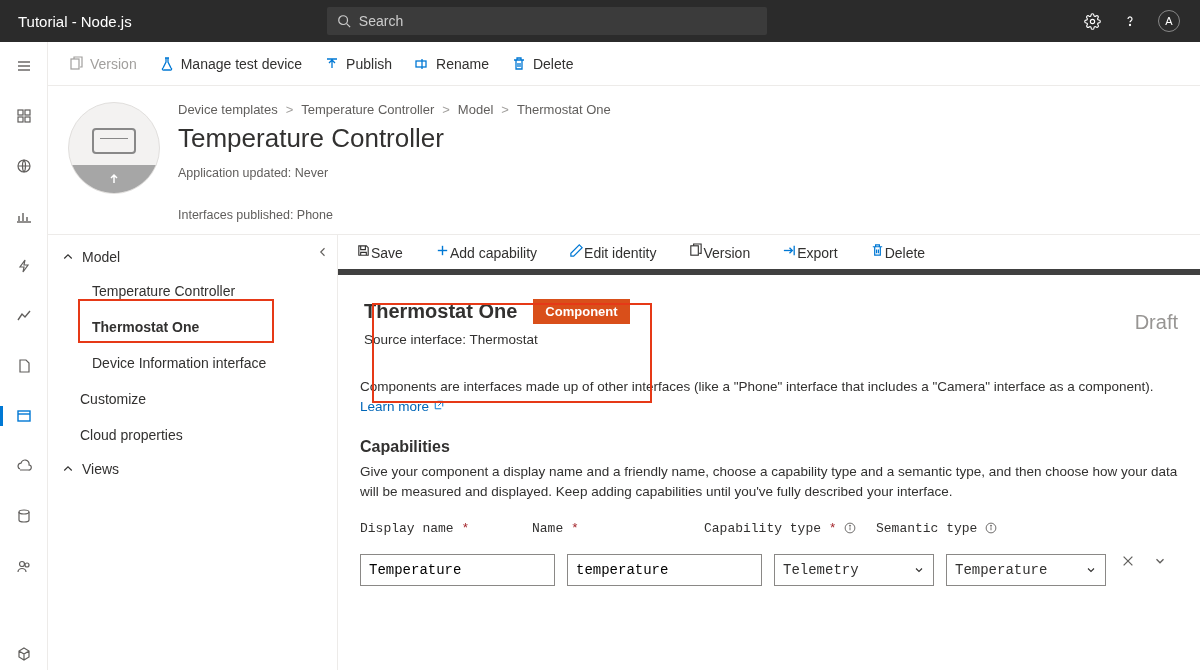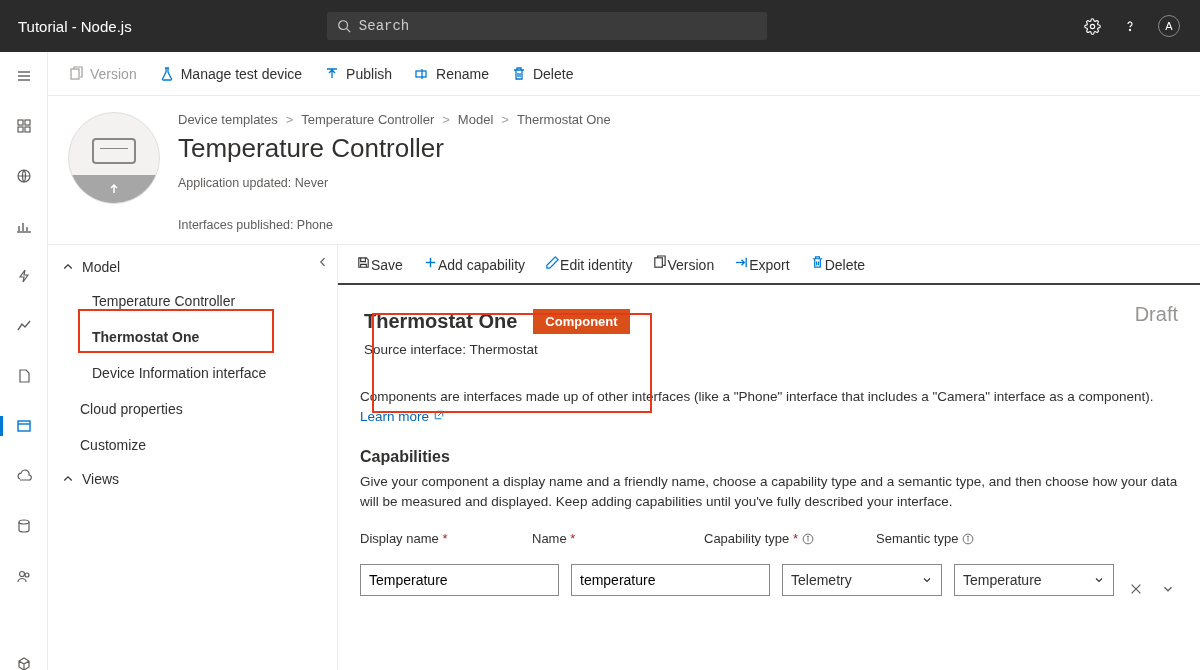--- a/index.html
+++ b/index.html
@@ -1,19 +1,19 @@
 <!DOCTYPE html>
 <html><head>
 <meta charset="utf-8">
 <style>
 * { margin: 0; padding: 0; box-sizing: border-box; }
 body { font-family: 'Segoe UI', Arial, sans-serif; font-size: 14px; color: #323130; background: #fff; overflow: hidden; }
-.topbar { background: #2b2b2b; color: #fff; height: 52px; display: flex; align-items: center; padding: 16px 10px; }
+.topbar { background: #2b2b2b; color: #fff; height: 42px; display: flex; align-items: center; padding: 16px 10px; }
 .topbar .title { font-size: 15px; margin-left: 8px; }
-.topbar .search { margin-left: auto; margin-right: auto; background: #3b3b3b; border-radius: 2px; width: 440px; height: 28px; display: flex; align-items: center; padding: 0 10px; color: #ccc; position: relative; left: -60px; font-family: Liberation Mono, monospace; }
+.topbar .search { margin-left: auto; margin-right: auto; background: #3b3b3b; border-radius: 2px; width: 440px; height: 28px; display: flex; align-items: center; padding: 0 10px; color: #ccc; position: relative; left: -60px; }
 .topbar .search svg { margin-right: 8px; }
 .topbar .right { display: flex; gap: 18px; align-items: center; margin-right: 10px; }
 .topbar .right .icon-btn { width: 20px; height: 20px; display:flex; align-items:center; justify-content:center; color:#fff; cursor:pointer; }
 .topbar .account { width:22px; height:22px; border:1px solid #888; border-radius:50%; display:flex; align-items:center; justify-content:center; font-size:11px; }
 
 .shell { display:flex; height: calc(670px - 42px); }
 .leftrail { width:48px; border-right:1px solid #edebe9; display:flex; flex-direction:column; align-items:center; padding-top:8px; gap:18px; }
 .leftrail .rail-btn { width:32px; height:32px; display:flex; align-items:center; justify-content:center; cursor:pointer; color:#605e5c; position:relative; }
 .leftrail .rail-btn.active::before { content:''; position:absolute; left:-8px; width:3px; height:20px; background:#0078d4; }
 .leftrail .spacer { flex:1; }
@@ -40,39 +40,39 @@
 .sidebar { width:290px; border-right:1px solid #edebe9; padding-top:6px; position:relative; }
 .collapse-chev { position:absolute; right:8px; top:10px; color:#605e5c; cursor:pointer; }
 .side-group { padding:8px 14px; display:flex; align-items:center; gap:8px; cursor:pointer; font-size:14px; }
 .side-item { padding:10px 14px 10px 44px; cursor:pointer; font-size:14px; position:relative; }
 .side-item.indent2 { padding-left:32px; }
 .side-item.selected { font-weight:600; }
 .redbox { position:absolute; border:2.5px solid #e63917; pointer-events:none; }
 .redbox.one { left:30px; top:64px; width:196px; height:44px; }
 
 .pane { flex:1; display:flex; flex-direction:column; overflow:auto; }
-.pane-toolbar { height:40px; display:flex; align-items:center; padding:0 18px; gap:20px; border-bottom:2px solid #404040; }
+.pane-toolbar { height:40px; display:flex; align-items:center; padding:0 18px; gap:32px; border-bottom:6px solid #404040; }
 .pane-toolbar .tb-item svg { width:15px; height:15px; }
 .pane-body { padding:18px 22px; position:relative; }
-.draft { position:absolute; right:22px; top:18px; color:#979593; font-size:20px; }
+.draft { position:absolute; right:22px; top:36px; color:#979593; font-size:20px; }
 .component-head { display:flex; align-items:center; gap:16px; margin-bottom:8px; }
 .component-head h2 { font-size:20px; font-weight:600; }
 .badge { background:#d94f1a; color:#fff; font-size:13px; font-weight:600; padding:5px 12px; }
 .sub { font-size:13.5px; color:#323130; margin-bottom:2px; }
 .sub .info-icon { display:inline-block; vertical-align:middle; margin-left:4px; color:#605e5c; }
 .desc { margin-top:18px; font-size:13.5px; color:#323130; line-height:1.45; }
 .desc a { color:#0066b8; text-decoration:none; }
 .section-title { margin-top:22px; font-size:16px; font-weight:600; }
 .section-desc { margin-top:6px; font-size:13.5px; line-height:1.5; color:#323130; }
 
-.cap-table { margin-top:18px; }
+.cap-table { margin-top:18px;font-family:Liberation Mono, monospace; }
 .cap-head { display:flex; gap:12px; font-size:13px; font-weight:400; margin-bottom:18px; }
 .cap-head .c { flex:0 0 160px; }
 .cap-head .req::after { content:' *'; color:#a4262c; }
-.cap-row { display:flex; gap:12px; align-items:flex-end; }
+.cap-row { display:flex; gap:12px; align-items:flex-start; }
 .cap-row input, .cap-row .select { height:32px; border:1px solid #8a8886; padding:0 8px; font-size:14px; font-family:inherit; }
 .cap-row input { flex:0 0 160px; }
 .cap-row .select { flex:0 0 160px; display:flex; align-items:center; justify-content:space-between; cursor:pointer; }
 .cap-row .act { width:20px; display:flex; justify-content:center; color:#605e5c; cursor:pointer; }
 
 .redbox.two { left:12px; top:10px; width:280px; height:100px; }
 
 svg { flex-shrink:0; }
 .ico-ext { width:12px; height:12px; }
 </style>
@@ -255,22 +255,22 @@
             </svg></div>
         <div class="side-group">
           <svg width="12" height="12" viewBox="0 0 16 16" fill="none" stroke="currentColor" stroke-width="1.5">
               <polyline points="3,10 8,5 13,10"></polyline>
             </svg>
           <span>Model</span>
         </div>
         <div class="side-item">Temperature Controller</div>
         <div class="side-item selected">Thermostat One</div>
         <div class="side-item">Device Information interface</div>
+        <div class="side-item indent2">Customize</div>
         <div class="side-item indent2">Cloud properties</div>
-        <div class="side-item indent2">Customize</div>
         <div class="side-group">
           <svg width="12" height="12" viewBox="0 0 16 16" fill="none" stroke="currentColor" stroke-width="1.5">
               <polyline points="3,10 8,5 13,10"></polyline>
             </svg>
           <span>Views</span>
         </div>
         <div class="redbox one"></div>
       </div>
 
       <div class="pane">

